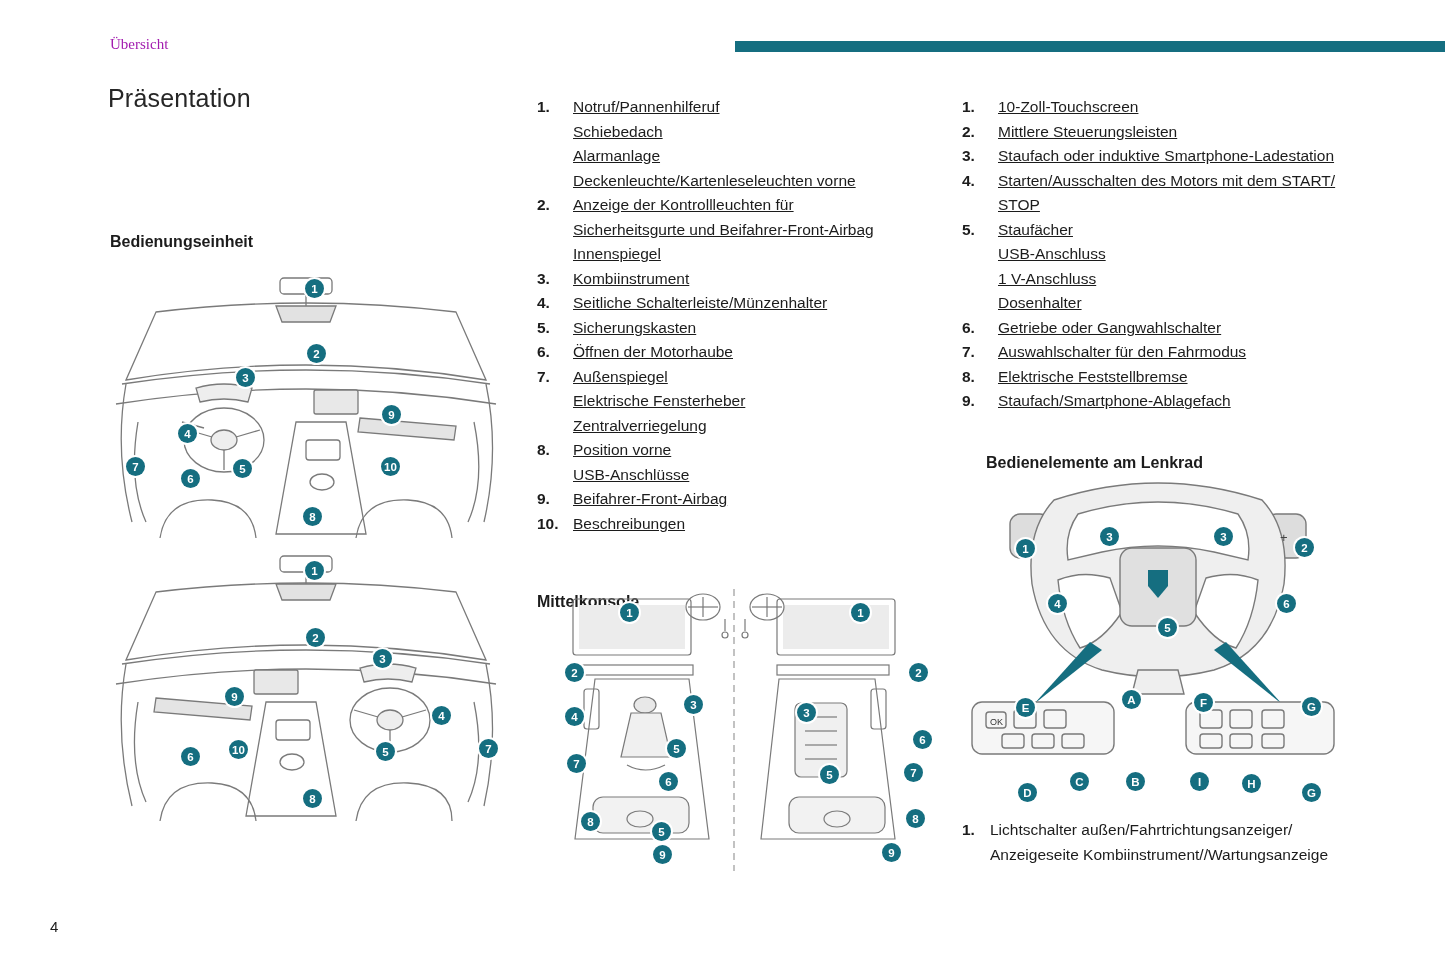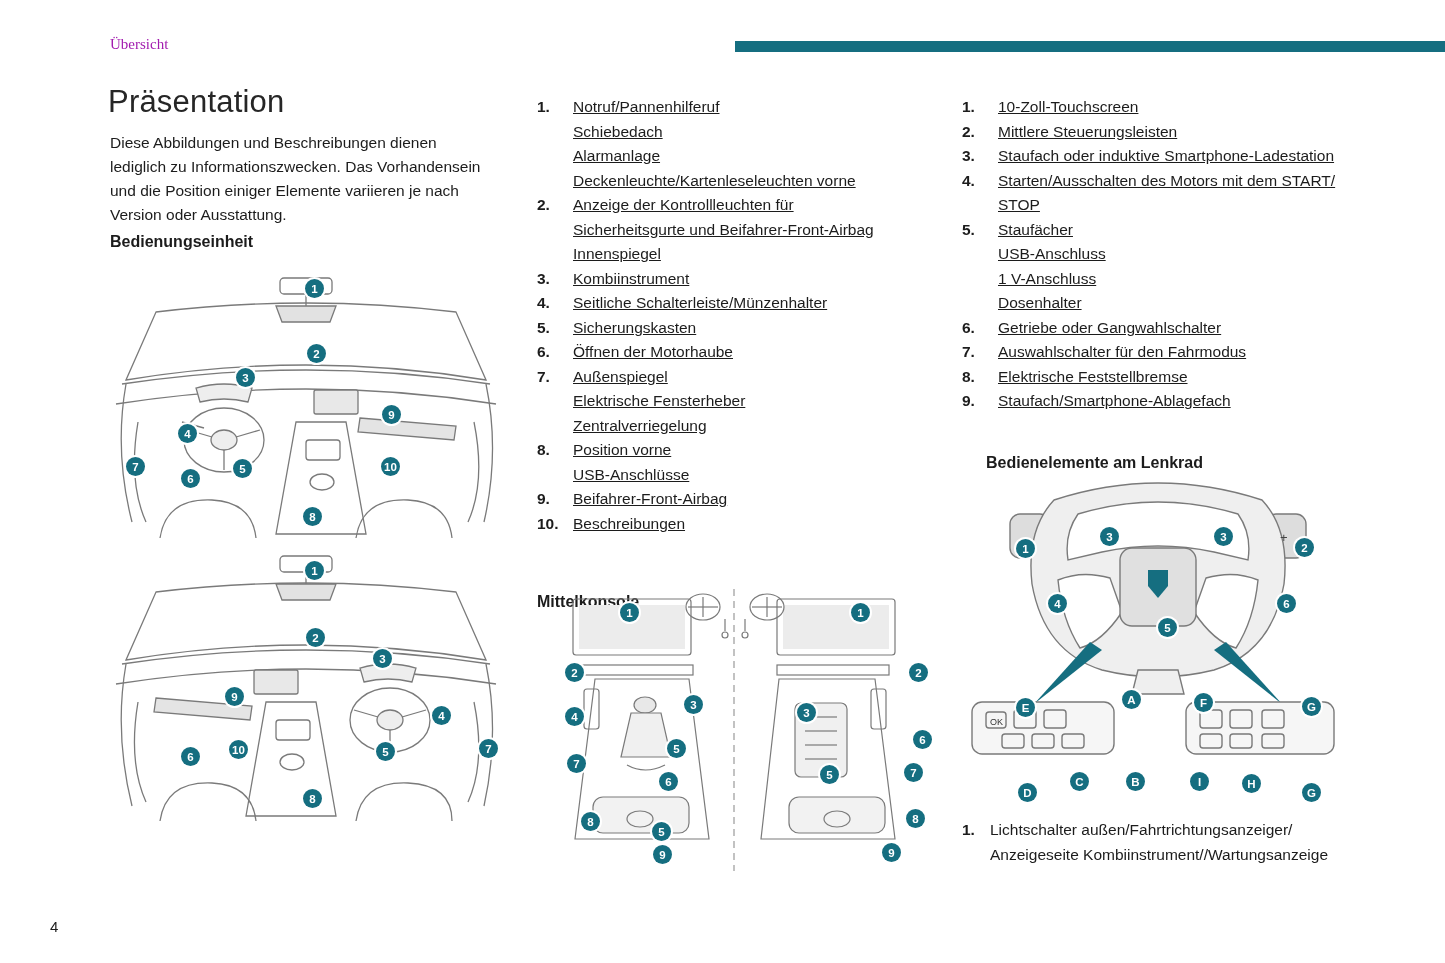--- a/index.html
+++ b/index.html
@@ -3,21 +3,21 @@
 <meta charset="utf-8">
 <style>
   * { margin:0; padding:0; box-sizing:border-box; }
   html,body { width:1445px; height:963px; background:#ffffff;
     font-family:"Liberation Sans", sans-serif; color:#1c1c1c; }
   .page { position:absolute; inset:0; width:1445px; height:963px; overflow:hidden; background:#fff; }
 
   .header-label { position:absolute; left:110px; top:36px; font-size:15px; color:#a21caf;font-family:Liberation Serif, serif; }
   .top-bar { position:absolute; left:735px; top:41px; width:710px; height:11px; background:#156e80; }
 
-  .page-title { position:absolute; left:108px; top:84px; font-size:31px; font-weight:400; color:#262626; letter-spacing:0.2px; }
+  .page-title { position:absolute; left:108px; top:84px; font-size:25px; font-weight:400; color:#262626; letter-spacing:0.2px; }
   .intro { position:absolute; left:110px; top:131px; width:382px; font-size:15.5px; line-height:24px; color:#1c1c1c; }
 
   .sec-heading { position:absolute; font-size:16px; font-weight:bold; color:#1c1c1c; }
   #h-bedienungseinheit { left:110px; top:233px; }
   #h-mittelkonsole { left:537px; top:551px;margin-top:42px; }
   #h-lenkrad { left:962px; top:454px;margin-left:24px; }
 
   .num-list { position:absolute; font-size:15.5px; line-height:24.5px; }
   #list-dashboard { left:537px; top:95px; width:397px; }
   #list-console { left:962px; top:95px; width:430px; }
@@ -45,21 +45,20 @@
 </style>
 </head>
 <body>
 
 <div class="page">
 
   <span class="header-label">Übersicht</span>
   <div class="top-bar"></div>
 
   <h1 class="page-title">Präsentation</h1>
-  <p class="intro">Diese Abbildungen und Beschreibungen dienen lediglich zu Informationszwecken. Das Vorhandensein und die Position einiger Elemente variieren je nach Version oder Ausstattung.</p>
 
   <h2 class="sec-heading" id="h-bedienungseinheit">Bedienungseinheit</h2>
   <h2 class="sec-heading" id="h-mittelkonsole">Mittelkonsole</h2>
   <h2 class="sec-heading" id="h-lenkrad">Bedienelemente am Lenkrad</h2>
 
   <div class="num-list" id="list-dashboard">
     <div class="li">
         <span class="num">1.</span>
         <span class="txt">Notruf/Pannenhilferuf
 Schiebedach

